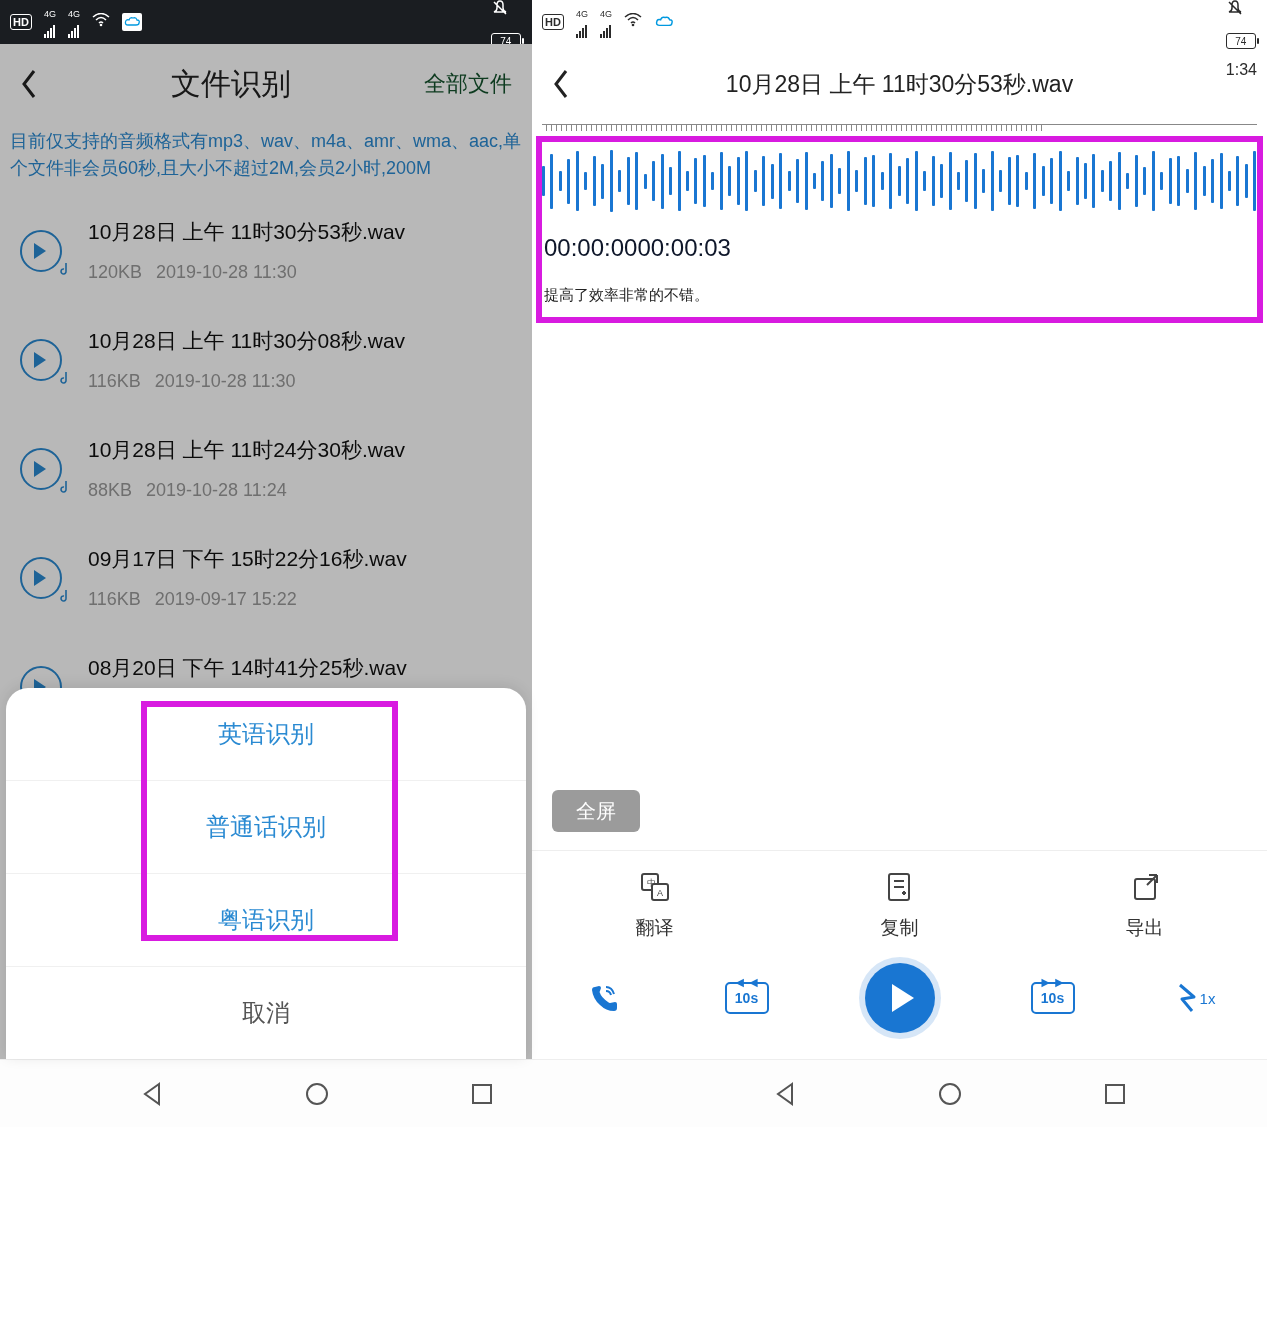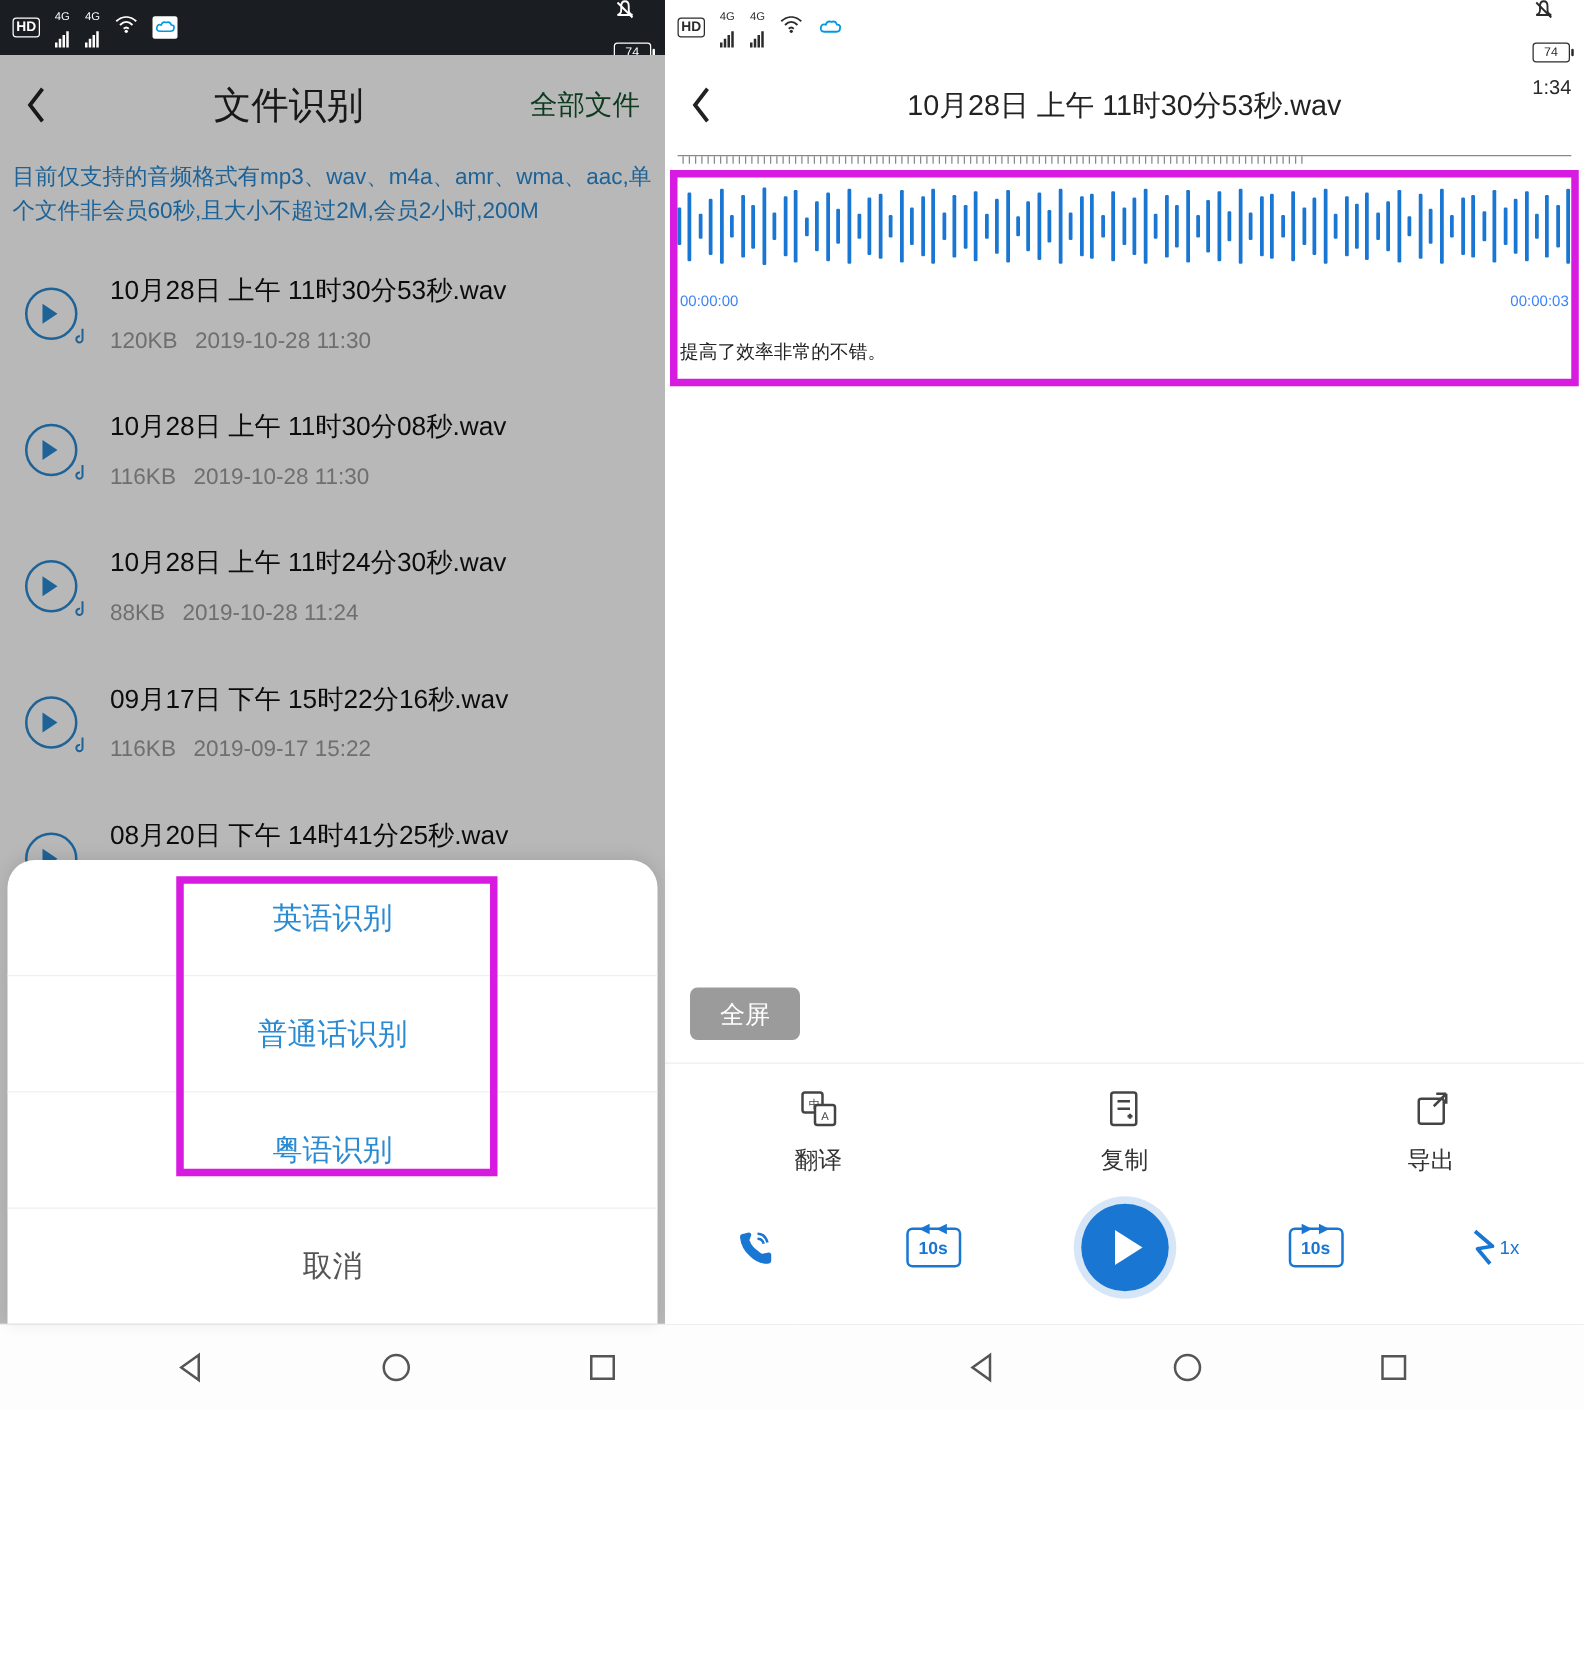--- a/index.html
+++ b/index.html
@@ -58,21 +58,21 @@
   
   .right-body { flex:1; display:flex; flex-direction:column; }
   .header.right-h { height:80px; }
   .header.right-h .title { font-size: 23px; }
 
   .wave-area-wrap { position:relative; padding: 0 10px; }
   .wave-ruler { height: 10px; border-top: 1px solid #888; display:flex; }
   .wave-ruler span { width: 5px; height:6px; border-right:1px solid #888; }
   .wave { height: 74px; display:flex; align-items:center; gap:3px; margin: 10px 0 16px 0; justify-content: space-between; }
   .wave span { width:3px; background:#1976d2; border-radius:1px; }
-  .times { display:flex; justify-content:space-between; font-size:12px; color:#3b82f6; padding: 0 2px 18px 2px;}
+  .times { display:flex; justify-content:flex-start; font-size:24px; color:#0f172a; padding: 0 2px 18px 2px;}
   .transcript { font-size:15px; color:#222; padding: 6px 2px 20px 2px; }
   .hl-right { position:absolute; border: 6px solid #d81be0; left:4px; right:4px; top:12px; bottom:2px; pointer-events:none; }
 
   .spacer { flex:1; }
   .fullscreen-pill { position: relative; margin: 0 0 18px 20px; width: 88px; height:42px; background:#9b9b9b; color:#fff; border-radius:6px; display:flex; align-items:center; justify-content:center; font-size:20px; }
 
   .tools { border-top: 1px solid #eee; padding: 18px 0 4px 0; display:flex; justify-content:space-around; }
   .tool { display:flex; flex-direction:column; align-items:center; gap:10px; font-size:19px; color:#333; }
   .tool .ic { width:36px; height:36px; display:flex; align-items:center; justify-content:center; color:#444;}
 

